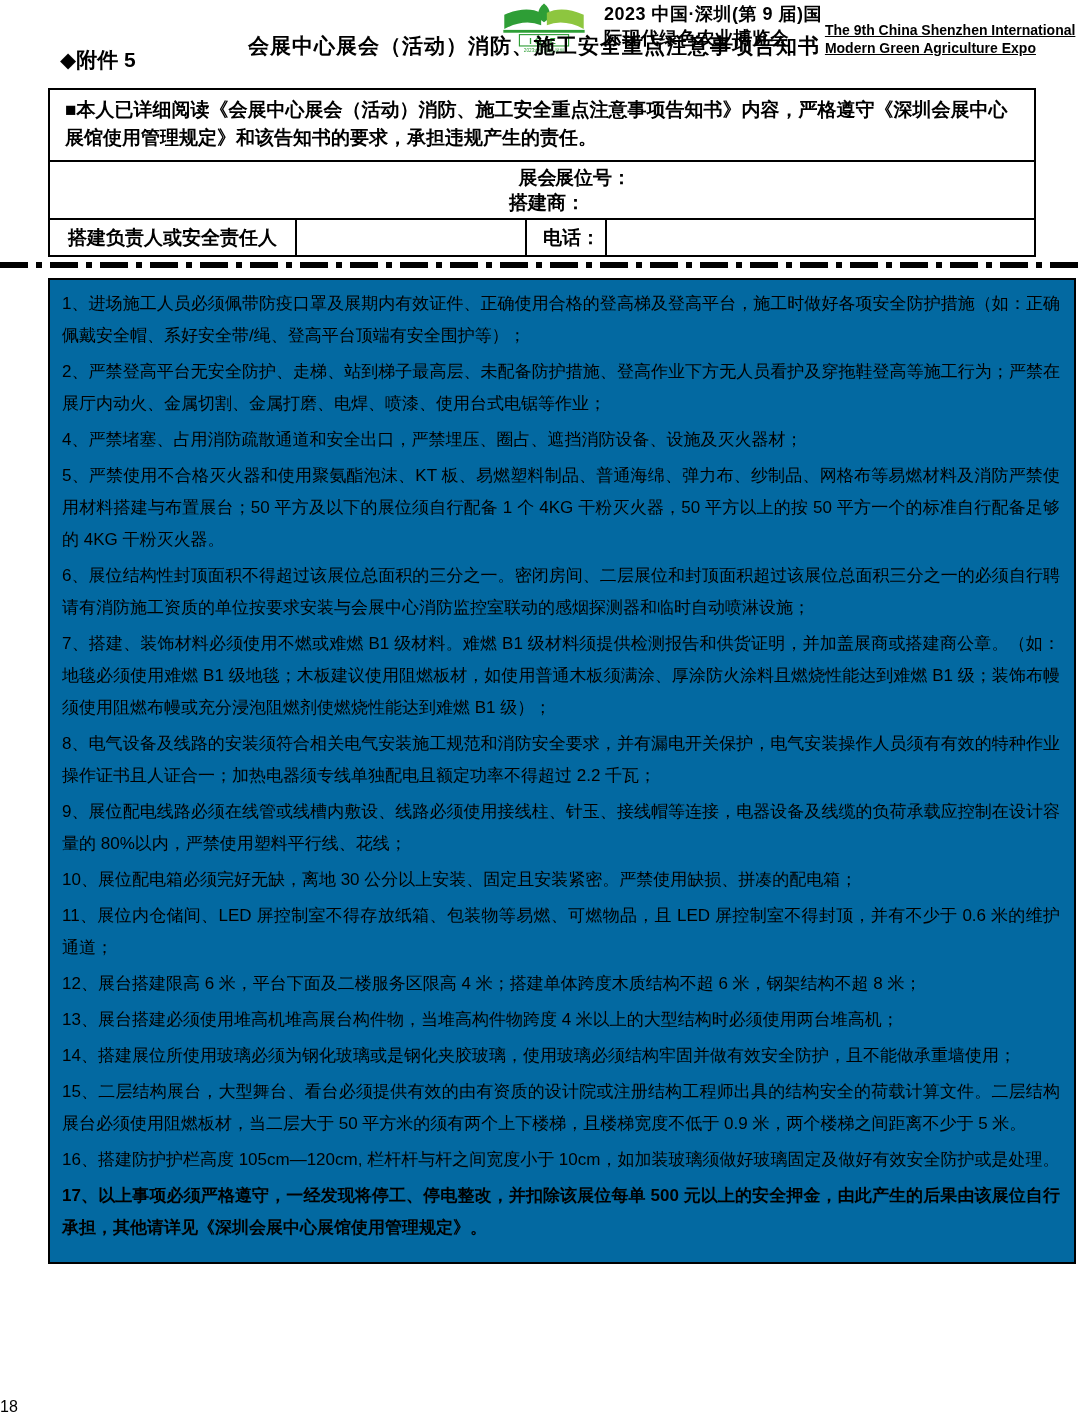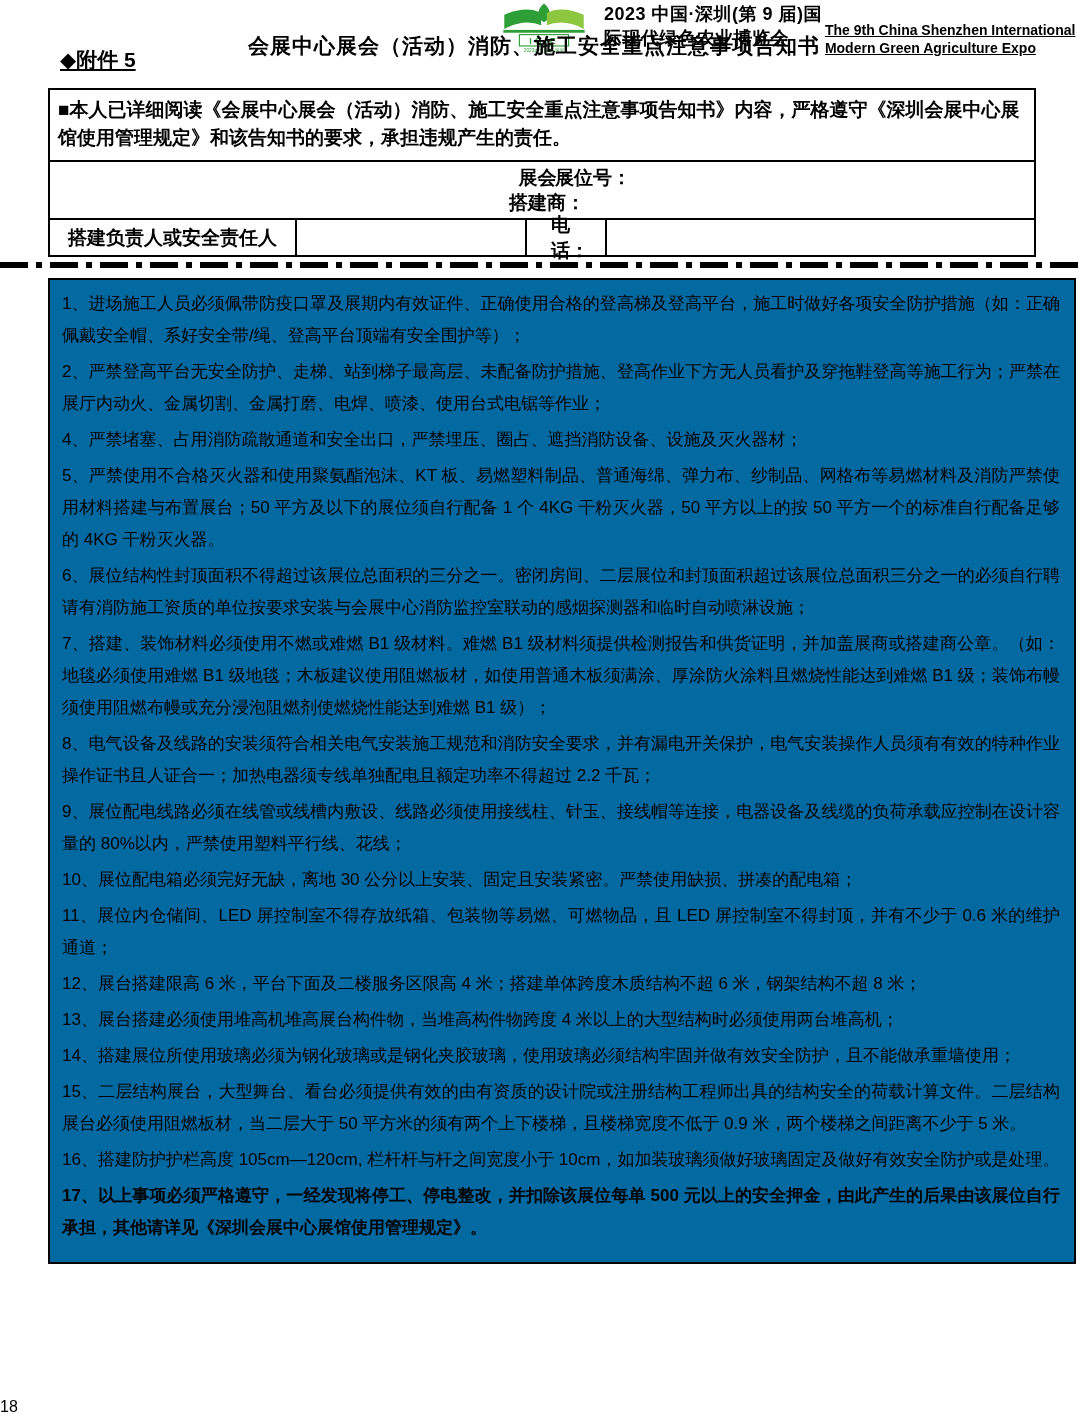--- a/index.html
+++ b/index.html
@@ -5,32 +5,32 @@
   * { box-sizing: border-box; }
   html,body { margin:0; padding:0; background:#fff; }
   body { width:1080px; height:1428px; font-family:"Liberation Sans","DejaVu Sans",sans-serif; color:#000; }
   .page { position:relative; width:1080px; height:1428px; overflow:hidden; background:#fff; }
 
   
   .brand { position:absolute; left:492px; top:2px; display:flex; align-items:flex-start; gap:8px; }
   .brand-text { display:flex; }
   .brand-cn { font-size:18px; font-weight:bold; letter-spacing:0.5px; line-height:24px; }
   .brand-en { font-size:14px; font-weight:bold; line-height:18px; margin-top:19px;text-decoration:underline; }
-  .attach { position:absolute; left:60px; top:46px; font-size:21px; font-weight:bold;text-decoration:underline; }
+  .attach { position:absolute; left:60px; top:46px; font-size:21px; font-weight:bold; }
   .doc-title { position:absolute; left:248px; top:32px; width:760px; font-size:21px; font-weight:bold; letter-spacing:1px; }
 
   
   .form-table { position:absolute; left:48px; top:88px; width:988px; border:2px solid #000; background:#fff; }
-  .t-decl { padding:6px 12px 8px 8px; font-size:19px; font-weight:bold; line-height:28px; }
+  .t-decl { padding:6px 12px 8px 15px; font-size:19px; font-weight:bold; line-height:28px; }
   .t-mid { border-top:2px solid #000; padding:3px 0 3px 10px; font-size:19px; font-weight:bold; line-height:25px; position:relative;text-align:center; }
   .t-mid .booth { position:absolute; left:467px; top:3px;margin-left:38px; }
   .t-row3 { border-top:2px solid #000; display:flex; height:37px; font-size:19px; font-weight:bold; align-items:center; }
   .t-row3 .c1 { width:247px; padding-left:18px; align-self:stretch; display:flex; align-items:center; border-right:2px solid #000; }
   .t-row3 .c2 { width:230px; align-self:stretch; border-right:2px solid #000; }
-  .t-row3 .c3 { width:80px; padding-left:24px; align-self:stretch; display:flex; align-items:center; border-right:2px solid #000; }
+  .t-row3 .c3 { width:80px; padding-left:16px; align-self:stretch; display:flex; align-items:center; border-right:2px solid #000; }
   .t-row3 .c4 { flex:1; align-self:stretch; }
 
   
   .cutline { position:absolute; left:0; top:262px; width:1080px; height:6px;
     background:repeating-linear-gradient(90deg,#000 0 28px,#fff 28px 36px,#000 36px 42px,#fff 42px 50px); }
 
   
   .notice-box { position:absolute; left:48px; top:278px; width:1028px; min-height:986px; border:2px solid #000; padding:8px 14px 8px 12px; background:#0369a1; }
   .notice-box p.item { margin:0 0 4px 0; font-size:17px; line-height:32px; text-align:justify; }
   .notice-box p.item.bold { font-weight:bold; }

